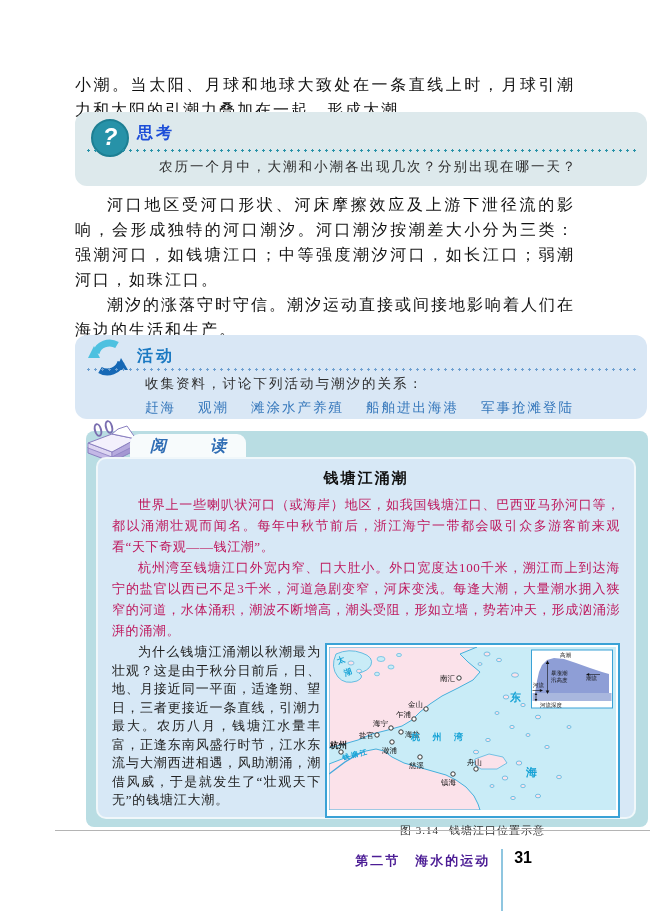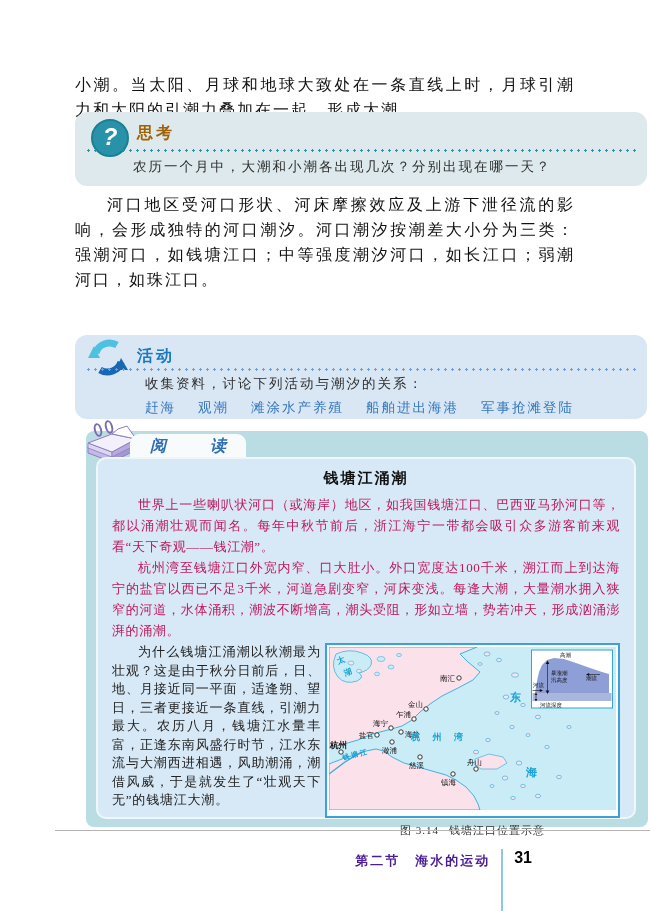--- a/index.html
+++ b/index.html
@@ -13,26 +13,26 @@
   #bodypara{top:192px;}
   #bodypara p{margin:0;}
 
   
   .panel{position:absolute;left:75px;right:3px;border-radius:12px;}
   #think-box{top:112px;height:74px;background:#dde9ec;}
   .panel-icon-q{position:absolute;left:16px;top:7px;width:34px;height:34px;border-radius:50%;
     background:#2792a8;border:2px solid #1c7purple;border:2px solid #1d7f93;color:#fff;
     font-family:"Liberation Sans",sans-serif;font-weight:bold;font-size:24px;line-height:32px;text-align:center;font-style:italic;}
   .panel-title{position:absolute;left:62px;top:11px;font-family:"Liberation Sans",sans-serif;font-weight:bold;font-size:16px;letter-spacing:3px;}
-  #think-box .panel-title{color:#a16207;}
+  #think-box .panel-title{color:#1d4ed8;}
   .dotline{position:absolute;left:10px;right:10px;height:3px;
     background-image:radial-gradient(circle,#2792a8 1.1px,rgba(0,0,0,0) 1.3px);background-size:7px 3px;background-repeat:repeat-x;}
   #think-box .dotline{top:37px;}
   .kai{font-size:13.5px;letter-spacing:2px;color:#2d2d2d;}
-  #think-question{position:absolute;left:58px;top:46px;}
+  #think-question{position:absolute;left:84px;top:46px;}
 
   
   #activity-box{top:335px;height:84px;background:#d9e7f5;}
   #activity-icon{position:absolute;left:12px;top:2px;}
   #activity-box .panel-title{color:#1b79c2;}
   #activity-box .dotline{top:33px;background-image:radial-gradient(circle,#6d9fd0 1.1px,rgba(0,0,0,0) 1.3px);}
   #activity-intro{position:absolute;left:70px;top:40px;}
   #activity-items{position:absolute;left:70px;top:63px;}
   .act-item{color:#3577bb;margin-right:22px;font-size:13.5px;letter-spacing:2px;}
 
@@ -70,20 +70,21 @@
 
   <div class="panel" id="think-box">
     <div class="panel-icon-q">?</div>
     <div class="panel-title">思考</div>
     <div class="dotline"></div>
     <div class="kai" id="think-question">农历一个月中，大潮和小潮各出现几次？分别出现在哪一天？</div>
   </div>
 
   <div class="body-text" id="bodypara">
     <p class="indent">河口地区受河口形状、河床摩擦效应及上游下泄径流的影响，会形成独特的河口潮汐。河口潮汐按潮差大小分为三类：强潮河口，如钱塘江口；中等强度潮汐河口，如长江口；弱潮河口，如珠江口。</p>
+    <p class="indent">潮汐的涨落守时守信。潮汐运动直接或间接地影响着人们在海边的生活和生产。</p>
   </div>
 
   <div class="panel" id="activity-box">
     <svg id="activity-icon" width="42" height="42" viewBox="0 0 42 42">
       <path d="M9,16 A14,13 0 0 1 30,8" fill="none" stroke="#4ec1e0" stroke-width="7"></path>
       <polygon points="7,9 13,21 1,21" fill="#4ec1e0"></polygon>
       <path d="M34,25 A14,13 0 0 1 13,33" fill="none" stroke="#1668b5" stroke-width="7"></path>
       <polygon points="36,33 29,21 41,21" fill="#1668b5" transform="rotate(180 35 27)"></polygon>
     </svg>
     <div class="panel-title">活动</div>

